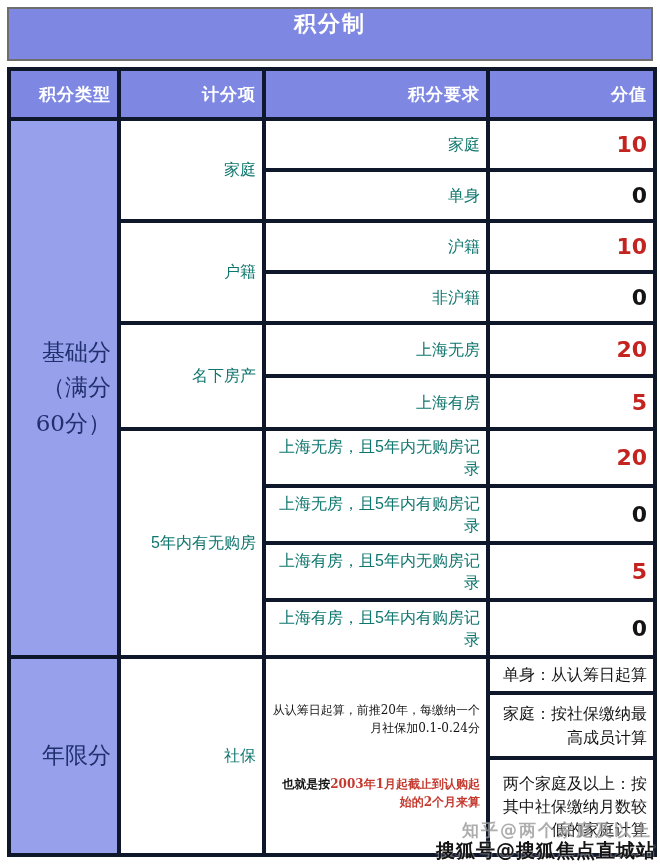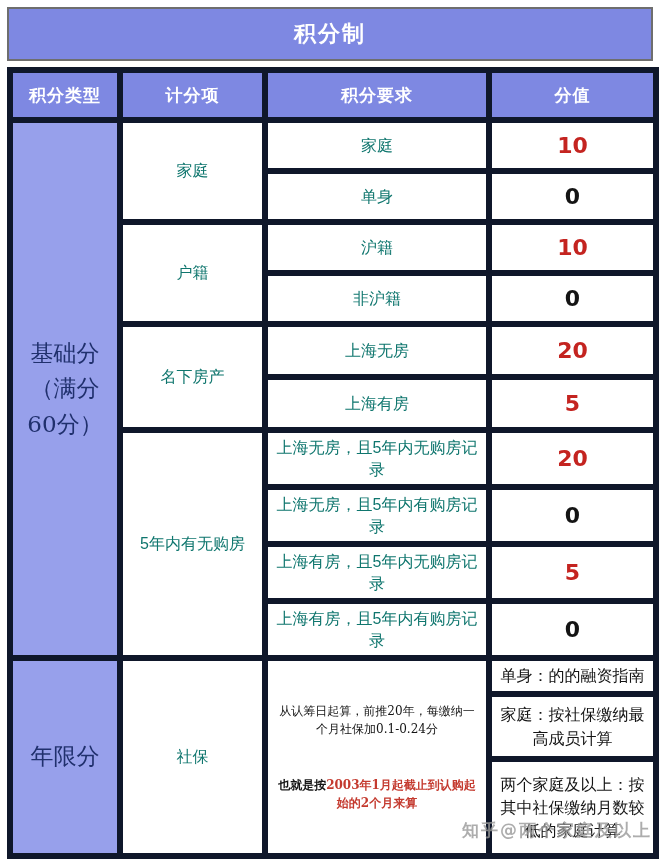--- a/index.html
+++ b/index.html
@@ -13,33 +13,33 @@
   .inner{position:absolute;left:7px;top:7px;width:646px;}
   
   .title-bar{
     box-sizing:border-box;
     width:646px;height:54px;
     background:#7E88E2;
     border:2px solid #6e6e6e;
     color:#ffffff;
     font-size:22px;font-weight:700;
     letter-spacing:2px;
-    display:flex;align-items:center;justify-content:center;
+    display:flex;align-items:flex-start;justify-content:center;
     margin-bottom:6px;
   }
   
   table.score{
     border-collapse:collapse;
     table-layout:fixed;
     width:646px;
     border:2px solid #6e6e6e;
   }
   table.score td, table.score th{
-    border:6px solid #0f172a;
-    text-align:center;
+    border:4px solid #0f172a;
+    text-align:right;
     vertical-align:middle;
     padding:2px 6px;
     box-sizing:border-box;
     overflow:hidden;
   }
   col.w1{width:110px;}
   col.w2{width:145px;}
   col.w3{width:224px;}
   col.w4{width:167px;}
   th.head{
@@ -179,26 +179,27 @@
 
       <tr class="hA">
         <td class="c-cat" rowspan="3">年限分</td>
         <td class="c-item" rowspan="3">社保</td>
         <td class="social-req" rowspan="3">
           <div>从认筹日起算，前推20年，每缴纳一个月社保加0.1-0.24分</div>
           <div class="social-note">
             <span>也就是按</span><span class="note-red">2003年1月起截止到认购起始的2个月来算</span>
           </div>
         </td>
-        <td class="c-score-text">单身：的的融资指南</td>
+        <td class="c-score-text">单身：从认筹日起算</td>
       </tr>
       <tr class="hB">
         <td class="c-score-text">家庭：按社保缴纳最高成员计算</td>
       </tr>
       <tr class="hC">
         <td class="c-score-text">两个家庭及以上：按其中社保缴纳月数较低的家庭计算</td>
       </tr>
     </tbody>
       </table>
   </div>
 
   <div class="wm-gray">知乎@两个家庭及以上</div>
+  <div class="wm-black">搜狐号@搜狐焦点直城站</div>
 </div>
 
 </body></html>

